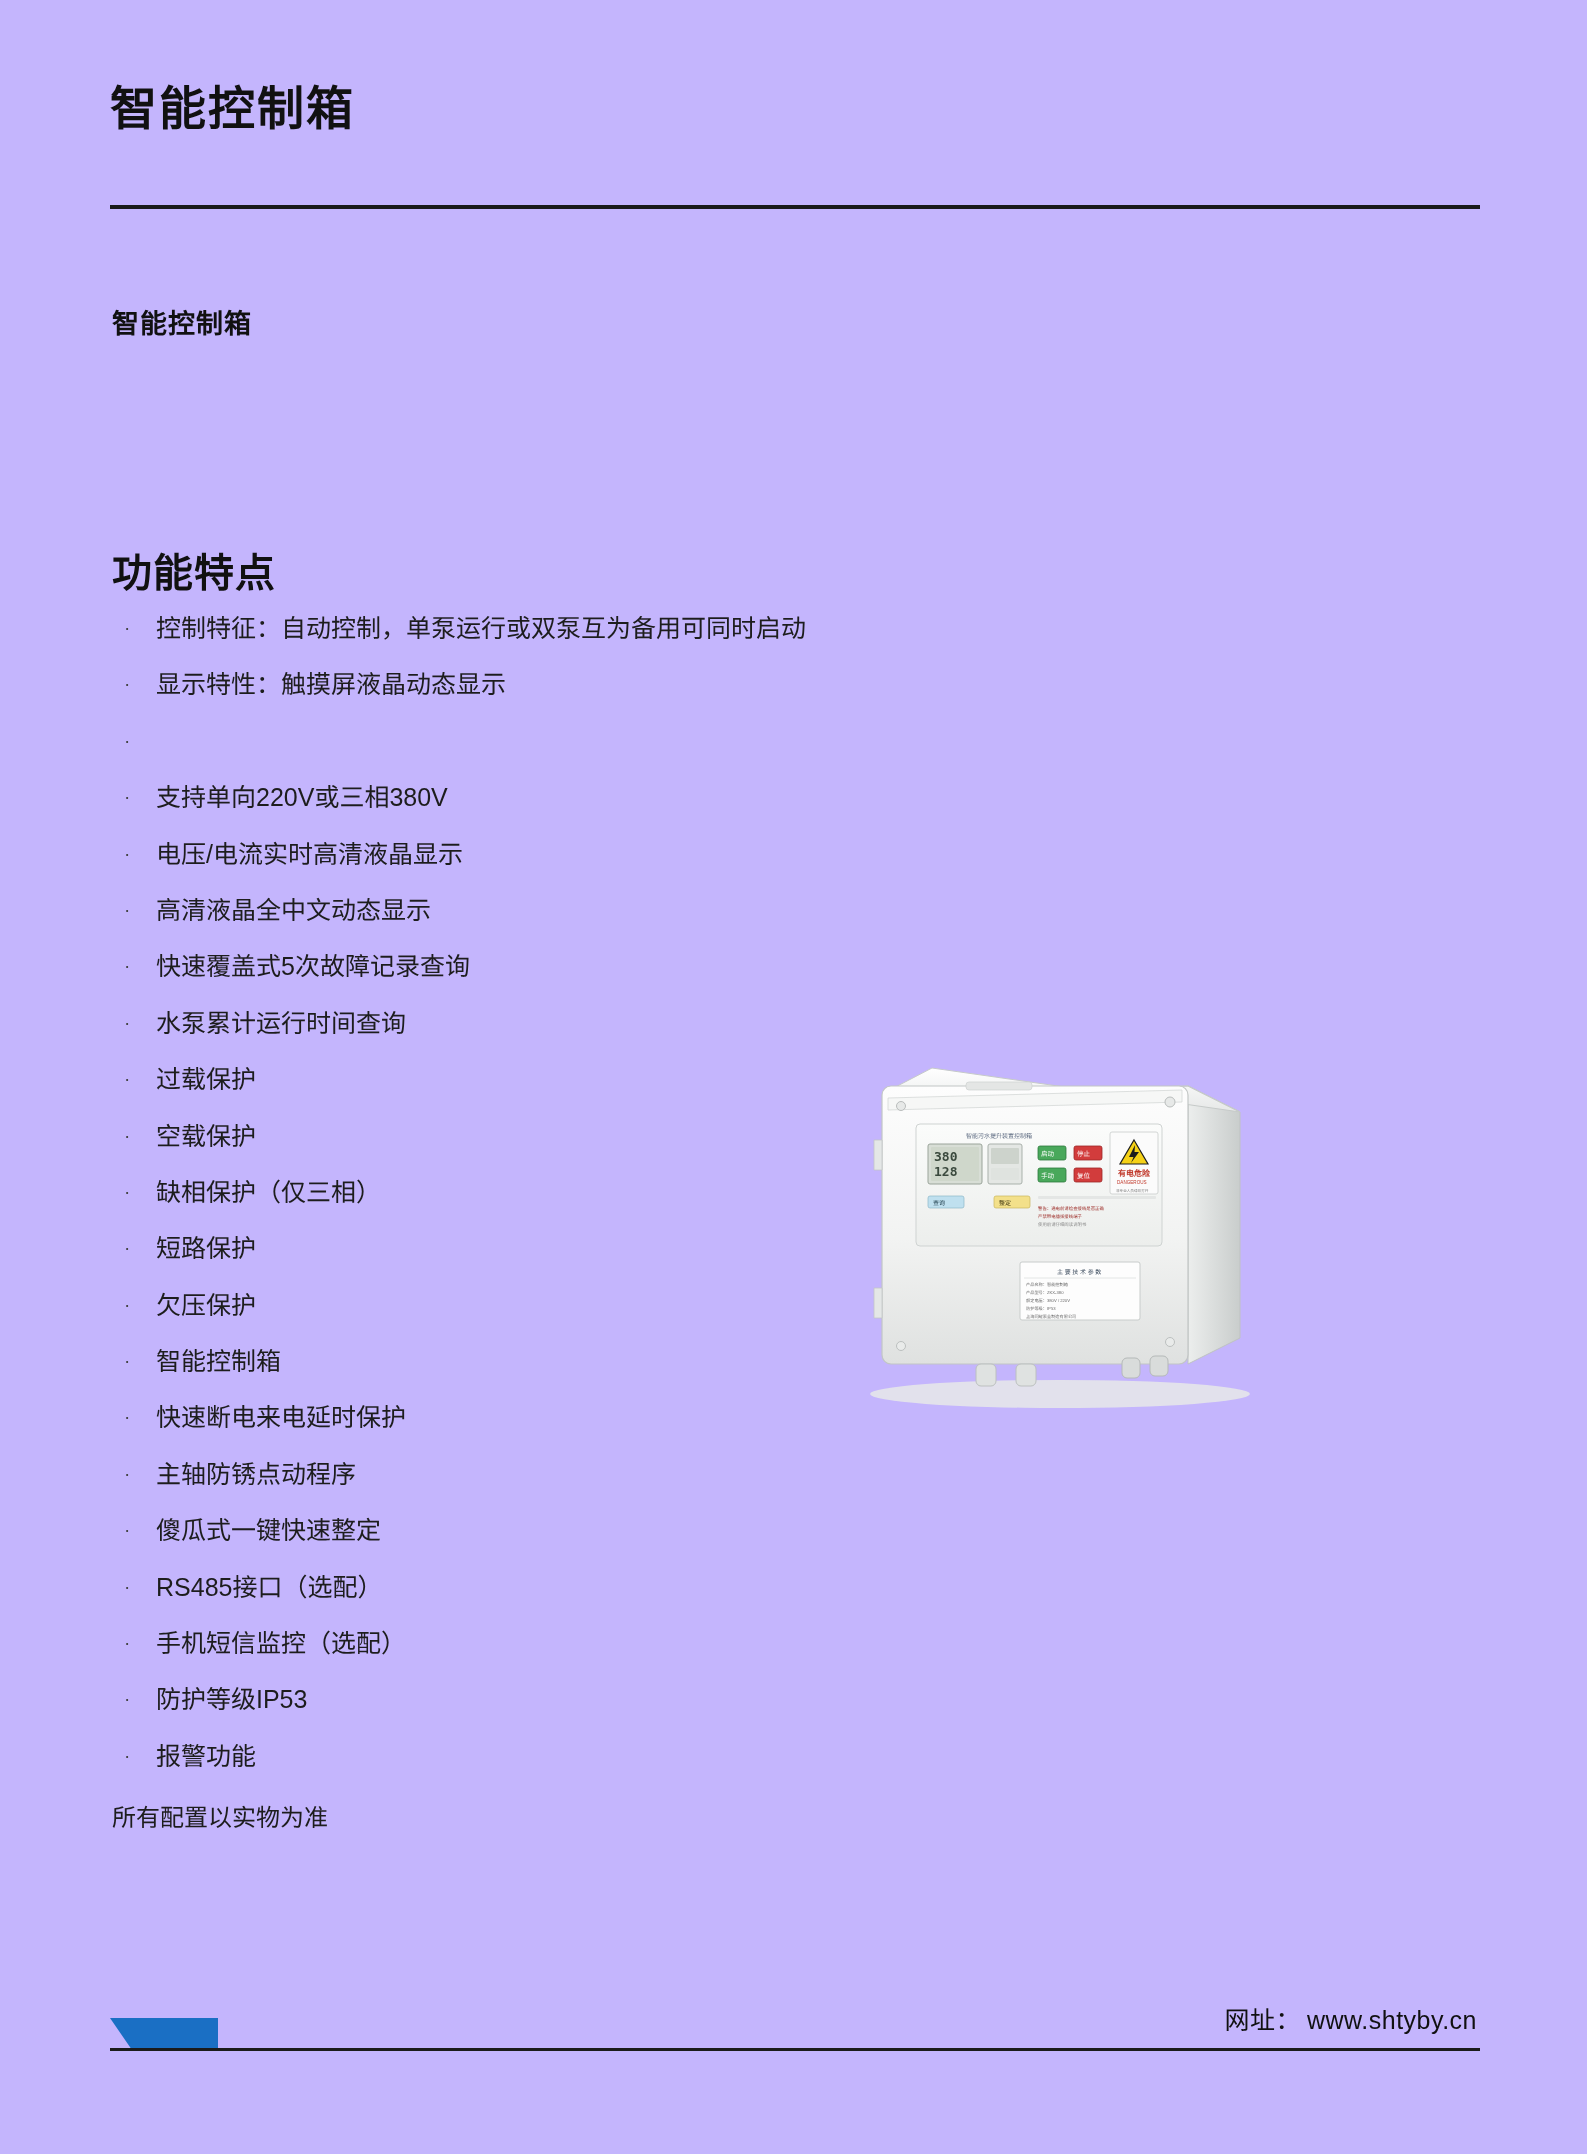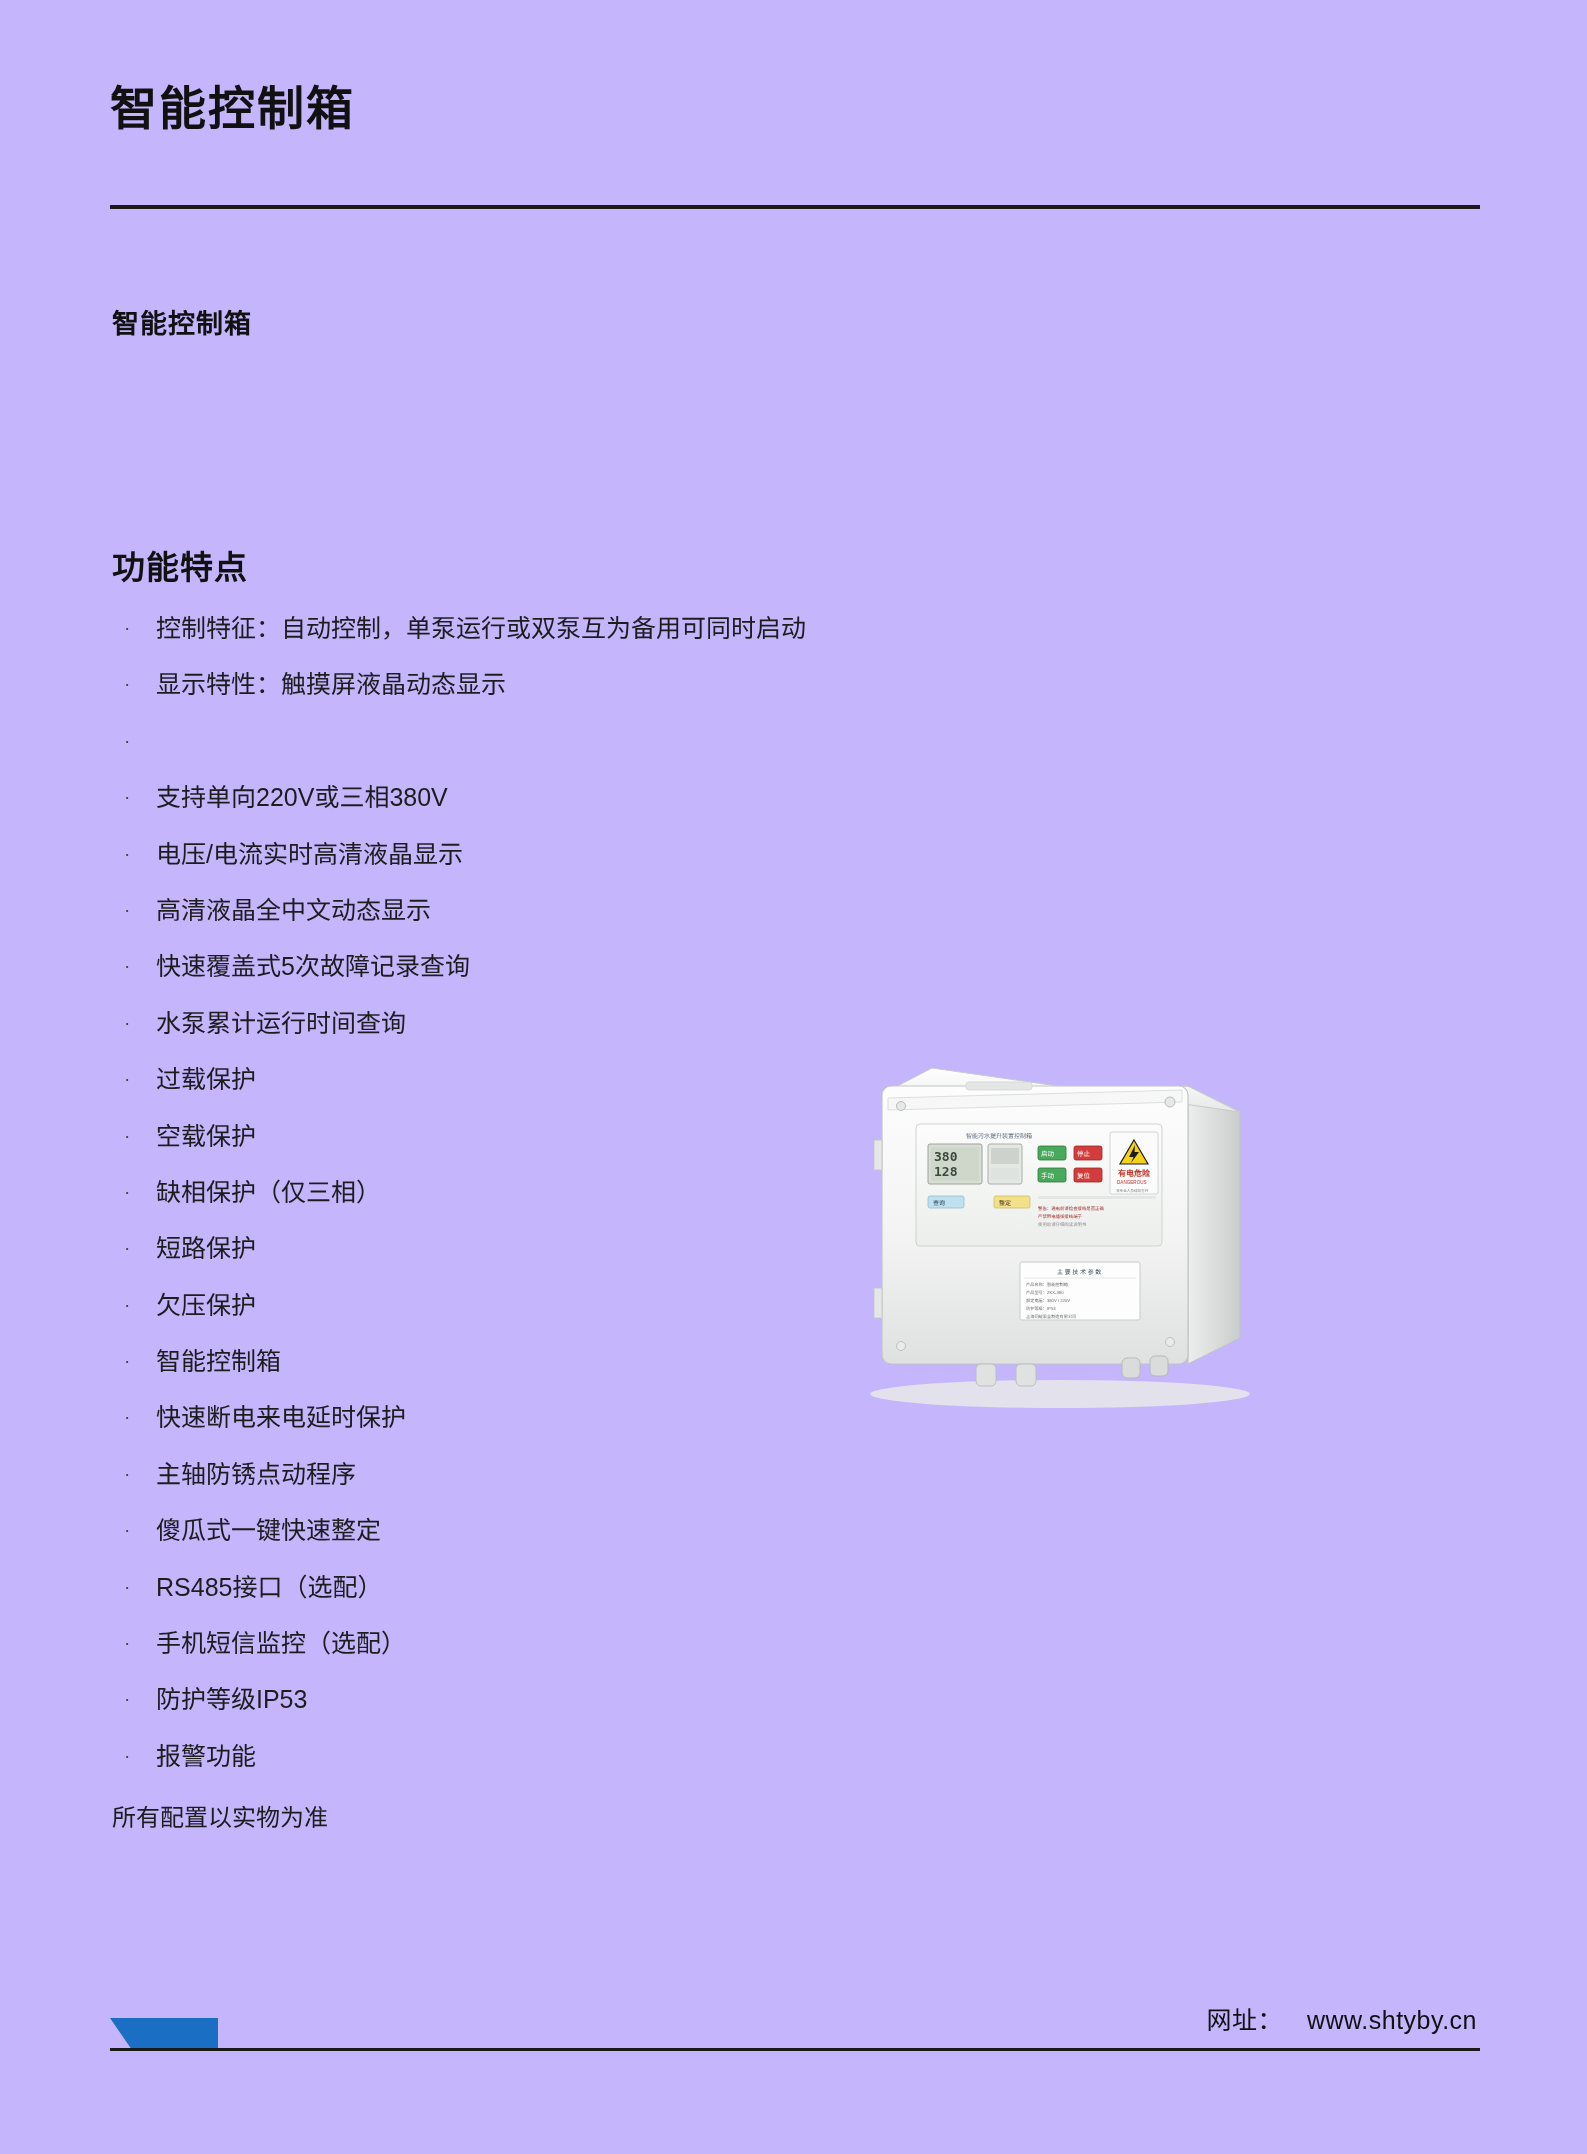--- a/index.html
+++ b/index.html
@@ -43,21 +43,21 @@
 
   
   .section-heading {
     position: absolute;
     font-size: 27px;
     font-weight: 700;
     color: #111;
     letter-spacing: 1px;
   }
   #intro-heading { left: 112px; top: 302px; }
-  #features-heading { left: 112px; top: 541px; font-size: 33px; }
+  #features-heading { left: 112px; top: 541px; font-size: 40px; }
 
   .intro-paragraph {
     position: absolute;
     left: 112px;
     top: 360px;
     width: 1370px;
     font-size: 25px;
     line-height: 52px;
     color: #1d1d1d;
     text-indent: 52px;
@@ -136,21 +136,21 @@
   }
   .footer-website {
     position: absolute;
     right: 110px;
     top: 2000px;
     font-size: 25px;
     color: #111;
     letter-spacing: 0.5px;
   }
   .footer-website .label { font-weight: 400; }
-  .footer-website .url { margin-left: 24px; }
+  .footer-website .url { margin-left: 6px; }
 </style>
 </head>
 <body>
 
 <div class="page">
 
   <div class="page-title">智能控制箱</div>
   <div class="title-rule"></div>
 
   <div class="section-heading" id="intro-heading">智能控制箱</div>

